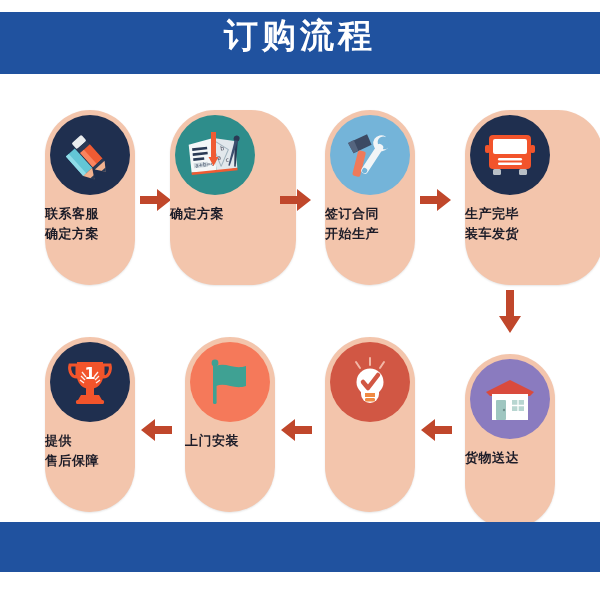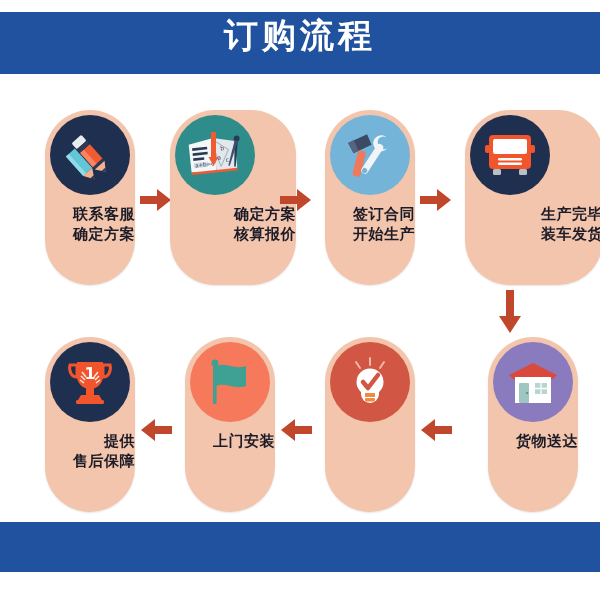--- a/index.html
+++ b/index.html
@@ -32,22 +32,22 @@
     box-shadow:0 1px 2px rgba(0,0,0,0.10);
   }
   .card-icon{
     position:absolute;left:5px;top:5px;width:80px;height:80px;border-radius:50%;
     display:flex;align-items:center;justify-content:center;
     overflow:hidden;
   }
   .card-icon svg{display:block;}
   .card-label{
     position:absolute;left:0;right:0;top:94px;
-    text-align:right;color:#1C1C28;
-    font-size:15px;line-height:20px;font-weight:bold;
+    text-align:left;color:#1C1C28;
+    font-size:13px;line-height:20px;font-weight:bold;
     font-family:"DejaVu Sans","Liberation Sans",sans-serif;
     letter-spacing:0.5px;
   }
   .card-label .ln{display:block;}
 
   
   .arrow{position:absolute;}
   .arrow svg{display:block;}
 </style>
 </head>
@@ -116,21 +116,20 @@
         </g>
         <g transform="translate(50,10) rotate(10)">
           <circle cx="3" cy="2" r="3" fill="#2A3A55"></circle>
           <polygon points="1.4,4 4.6,4 7,30 5.5,30" fill="#2A3A55"></polygon>
           <polygon points="1.4,4 4.6,4 1,30 -0.5,30" fill="#3C4F6E"></polygon>
         </g>
       </svg>
     </div>
     <div class="card-label">
       <span class="ln">确定方案</span>
-      <span class="ln">核算报价</span>
     </div>
   </div>
 
   <div class="arrow" style="left:280px;top:188px;">
     <svg width="32" height="24" viewBox="0 0 32 24">
       <polygon points="0,8 17,8 17,1 31,12 17,23 17,16 0,16" fill="#C0472B"></polygon>
     </svg>
   </div>
 
   <div class="card" style="left:325px;top:110px;">
@@ -179,21 +178,21 @@
       <span class="ln">装车发货</span>
     </div>
   </div>
 
   <div class="arrow" style="left:498px;top:290px;">
     <svg width="24" height="44" viewBox="0 0 24 44">
       <polygon points="8,0 16,0 16,26 23,26 12,43 1,26 8,26" fill="#C0472B"></polygon>
     </svg>
   </div>
 
-  <div class="card" style="left:465px;top:337px;margin-left:23px;">
+  <div class="card" style="left:465px;top:354px;">
     <div class="card-icon" style="background:#8A7BBF;">
       <svg width="56" height="50" viewBox="0 0 56 50">
         <polygon points="4,18 28,6 52,18 48,22 8,22" fill="#D94A3D"></polygon>
         <rect x="10" y="20" width="36" height="26" fill="#FFFFFF"></rect>
         <rect x="14" y="26" width="10" height="20" rx="1" fill="#9FC6C0"></rect>
         <circle cx="22" cy="36" r="1.2" fill="#6E8E8A"></circle>
         <rect x="30" y="26" width="12" height="11" fill="#B8D6D1"></rect>
         <line x1="36" y1="26" x2="36" y2="37" stroke="#FFFFFF" stroke-width="1.3"></line>
         <line x1="30" y1="31.5" x2="42" y2="31.5" stroke="#FFFFFF" stroke-width="1.3"></line>
       </svg>

